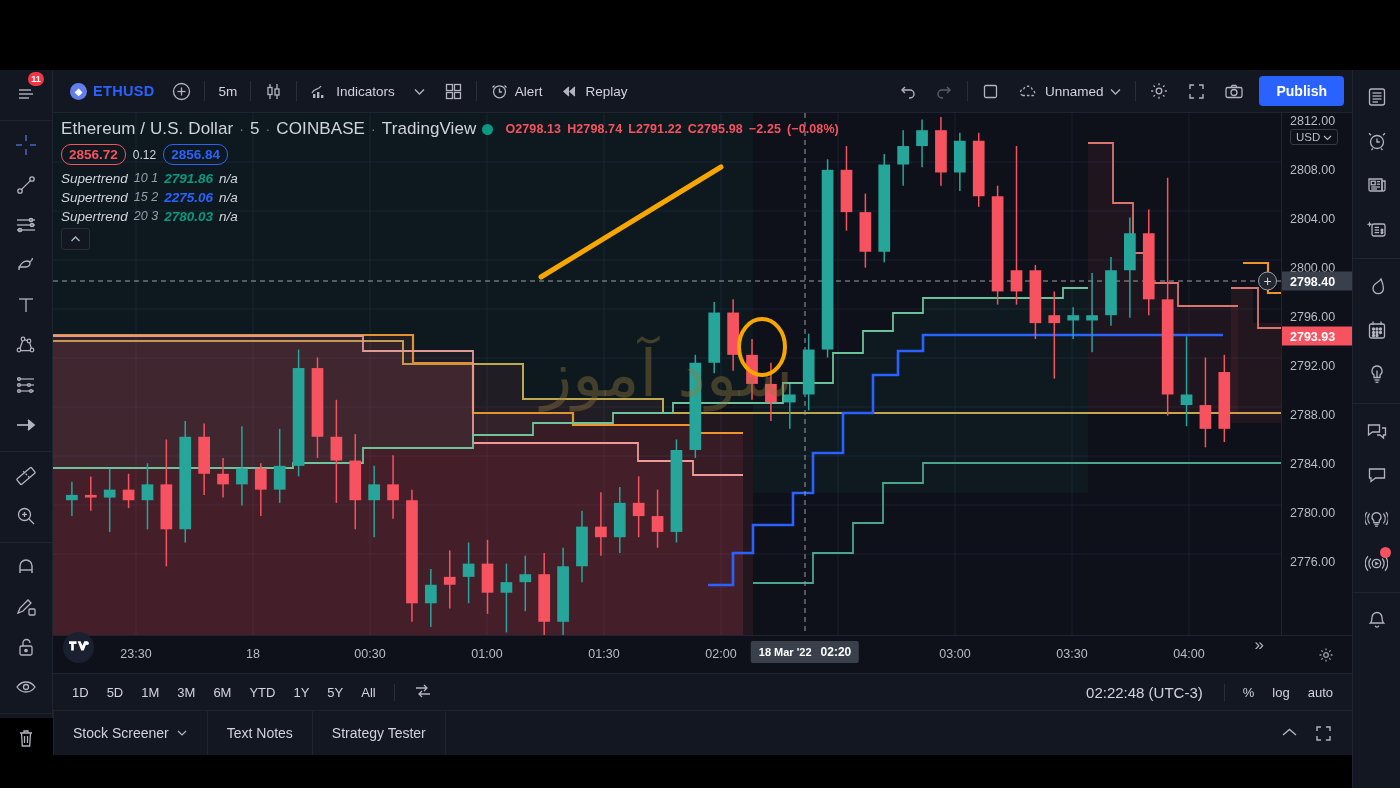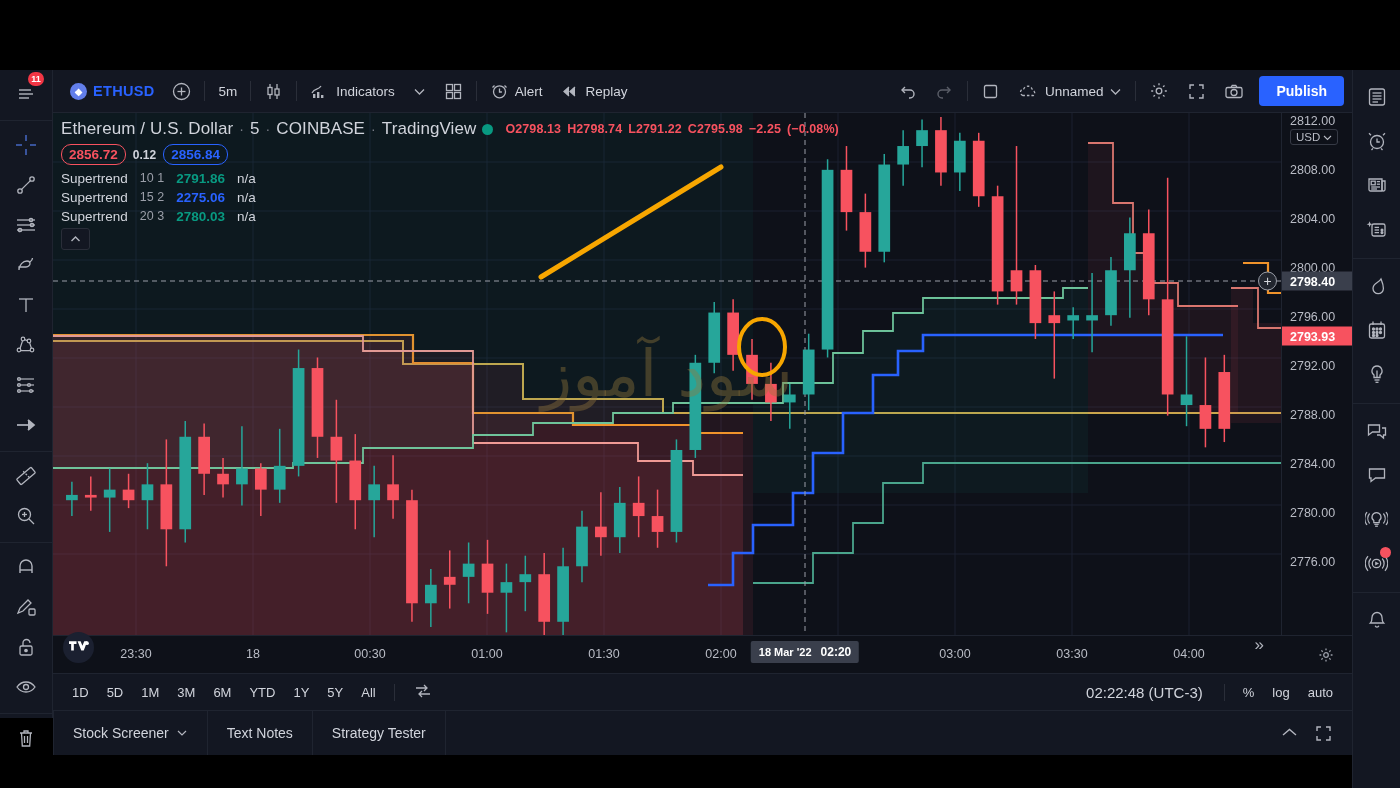--- a/index.html
+++ b/index.html
@@ -135,22 +135,22 @@
   }
   #legend-title .tv-sep{ color:#787b86; font-size:14px; }
   .ohlc{ display:flex; gap:6px; align-items:center; font-size:12.5px; font-weight:bold; }
   .ohlc .lbl{ color:#f7525f; }
   .ohlc .neg{ color:#f7525f; }
   .status-dot{ width:11px; height:11px; border-radius:50%; background:#089981; margin-right:6px; }
   #pricebox{ display:flex; align-items:center; gap:7px; margin:5px 0 6px; }
   .pb{ border-radius:10px; padding:2px 7px; font-size:13.5px; font-weight:bold; }
   #pb-red{ border:1px solid #f7525f; color:#f7525f; }
   #pb-blue{ border:1px solid #2962ff; color:#2962ff; }
-  #pb-mid{ color:#d1d4dc; font-size:12px; font-weight:bold; }
-  .stline{ color:#d1d4dc; font-size:13.5px; margin-bottom:4px; display:flex; gap:12px; }
+  #pb-mid{ color:#d1d4dc; font-size:12px; font-weight:normal; }
+  .stline{ color:#d1d4dc; font-size:13.5px; margin-bottom:4px; display:flex; gap:6px;font-style:italic; }
   .stline .params{ color:#9a9ea8; font-size:12.5px; }
   .stline .na{ color:#d1d4dc; }
   .v-green{ color:#089981; font-weight:bold; }
   .v-blue{ color:#2962ff; font-weight:bold; }
   #collapse-btn{
     margin-top:2px; width:29px; height:22px; border:1px solid #2a2e39; border-radius:3px;
     background:#131722; color:#b2b5be; display:flex; align-items:center; justify-content:center;
     font-size:10px; pointer-events:auto; cursor:pointer;
   }
 

